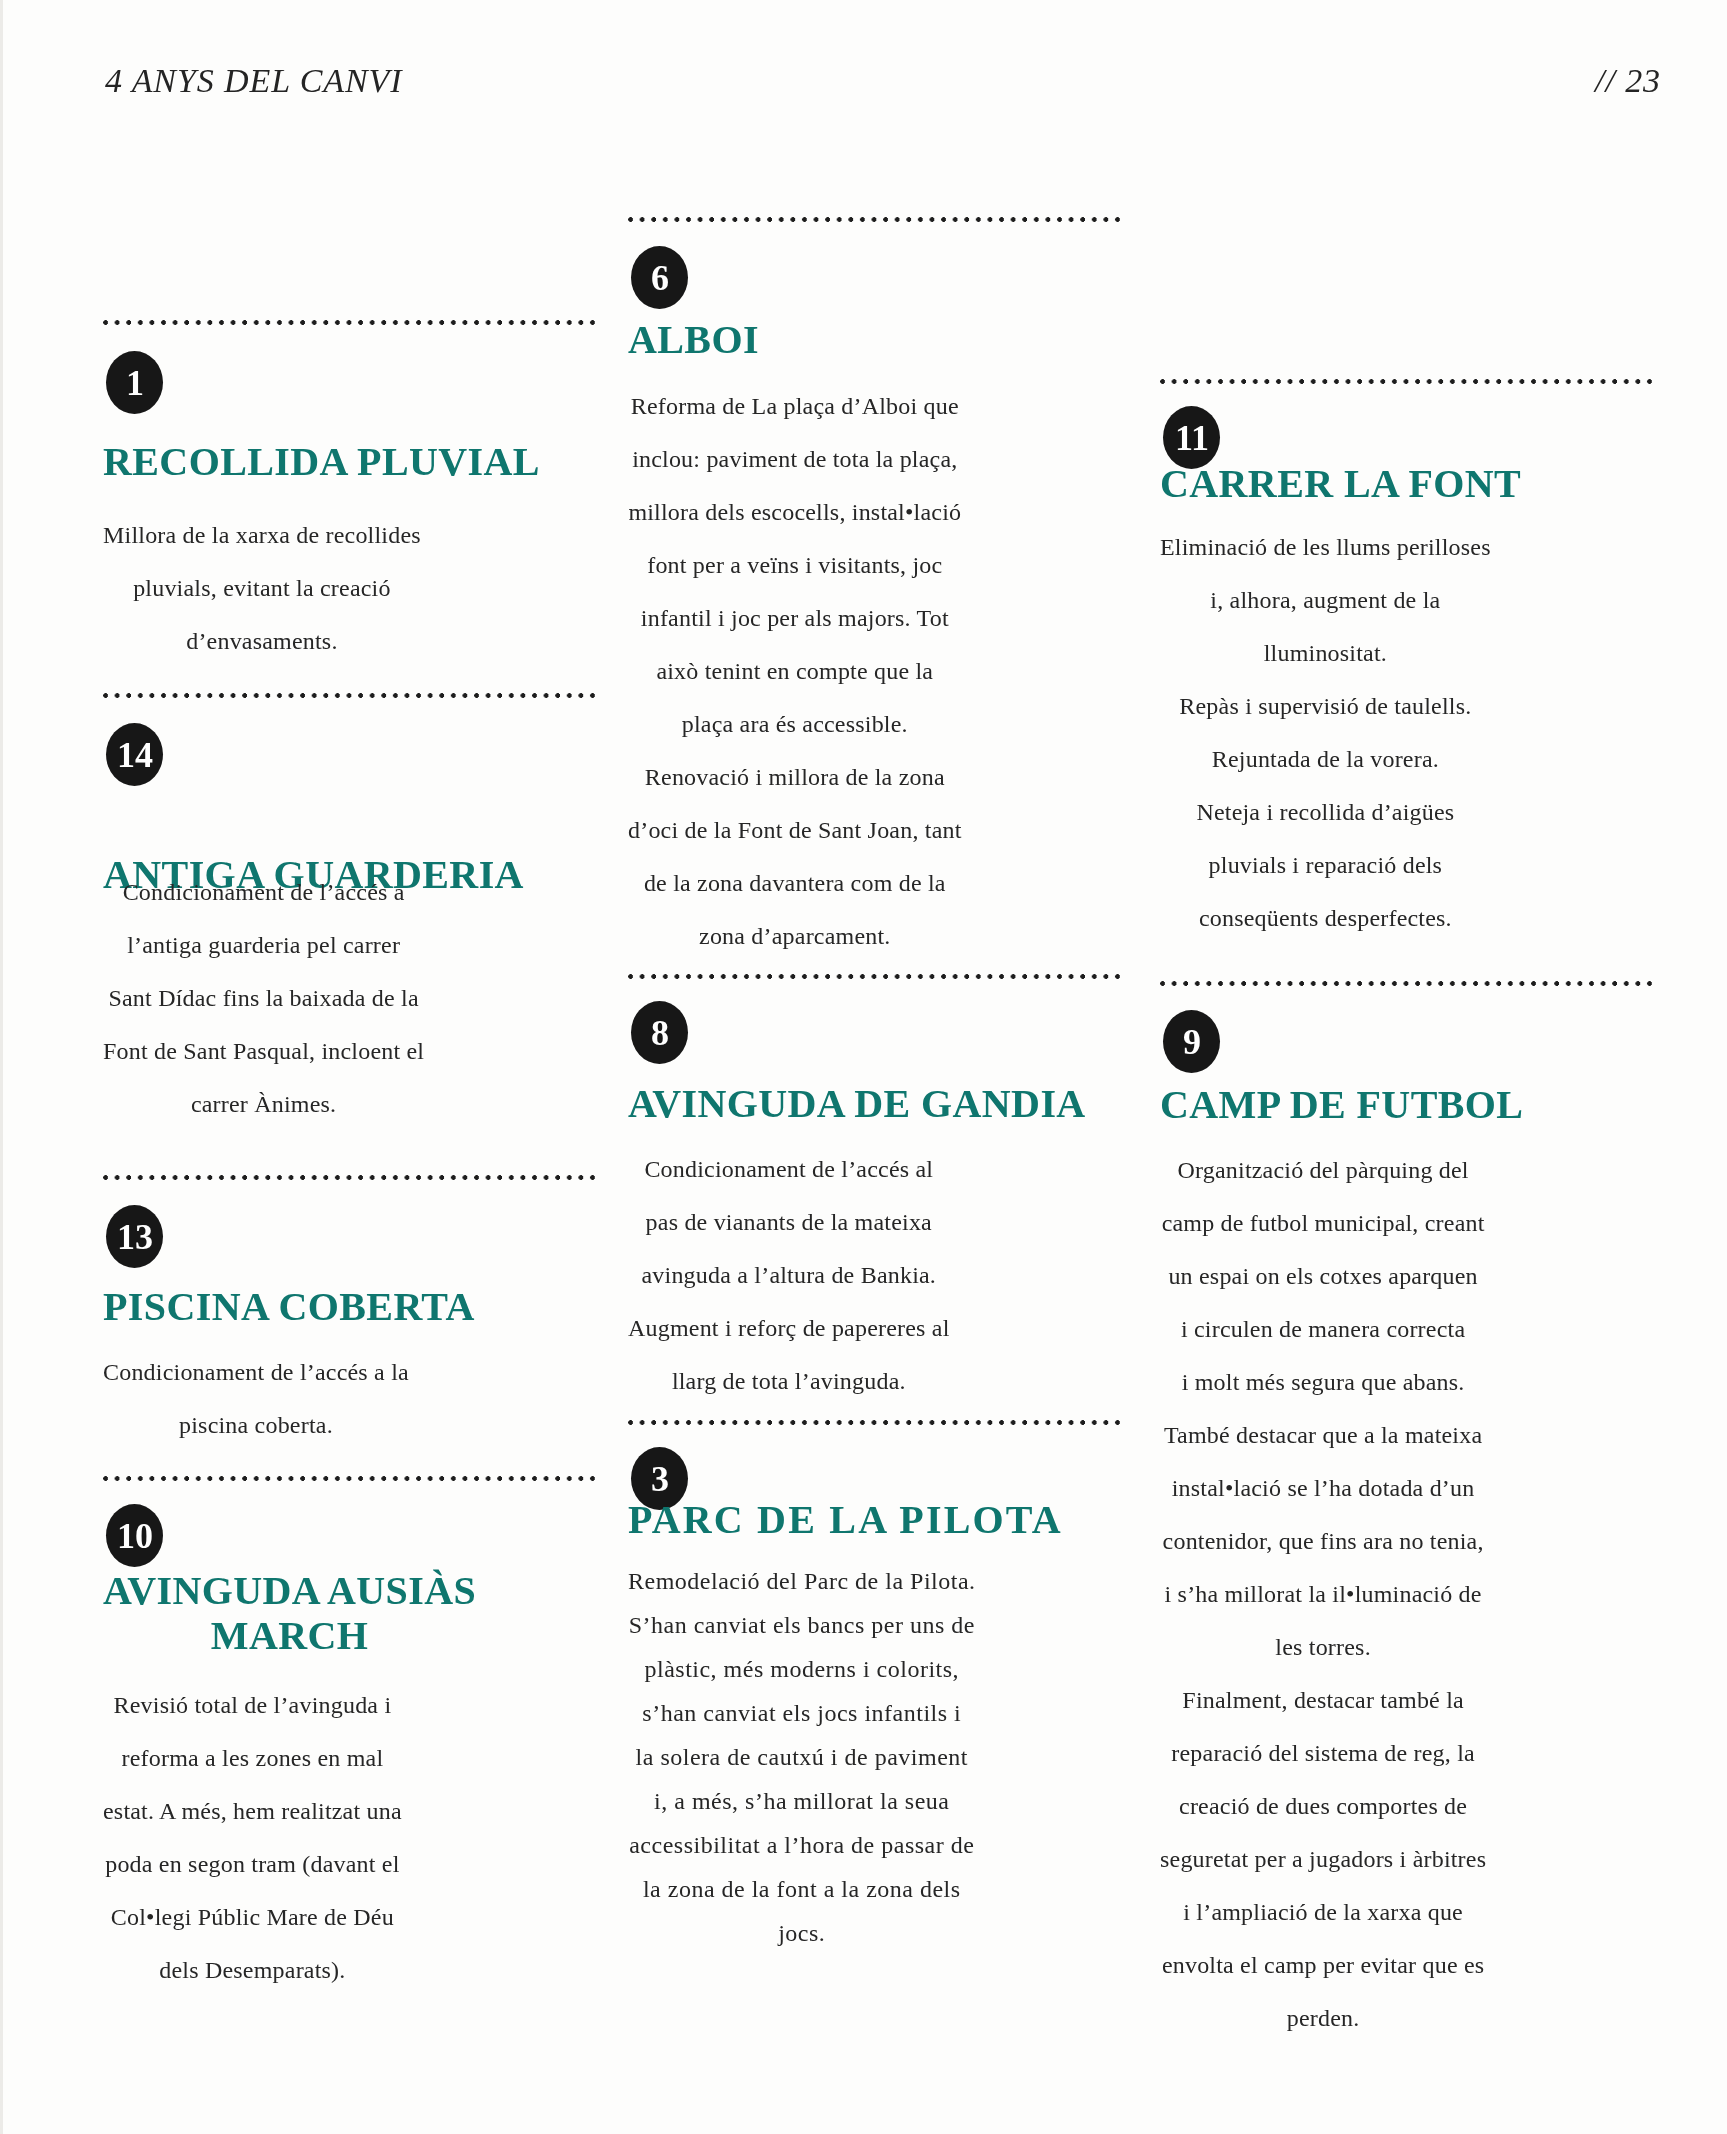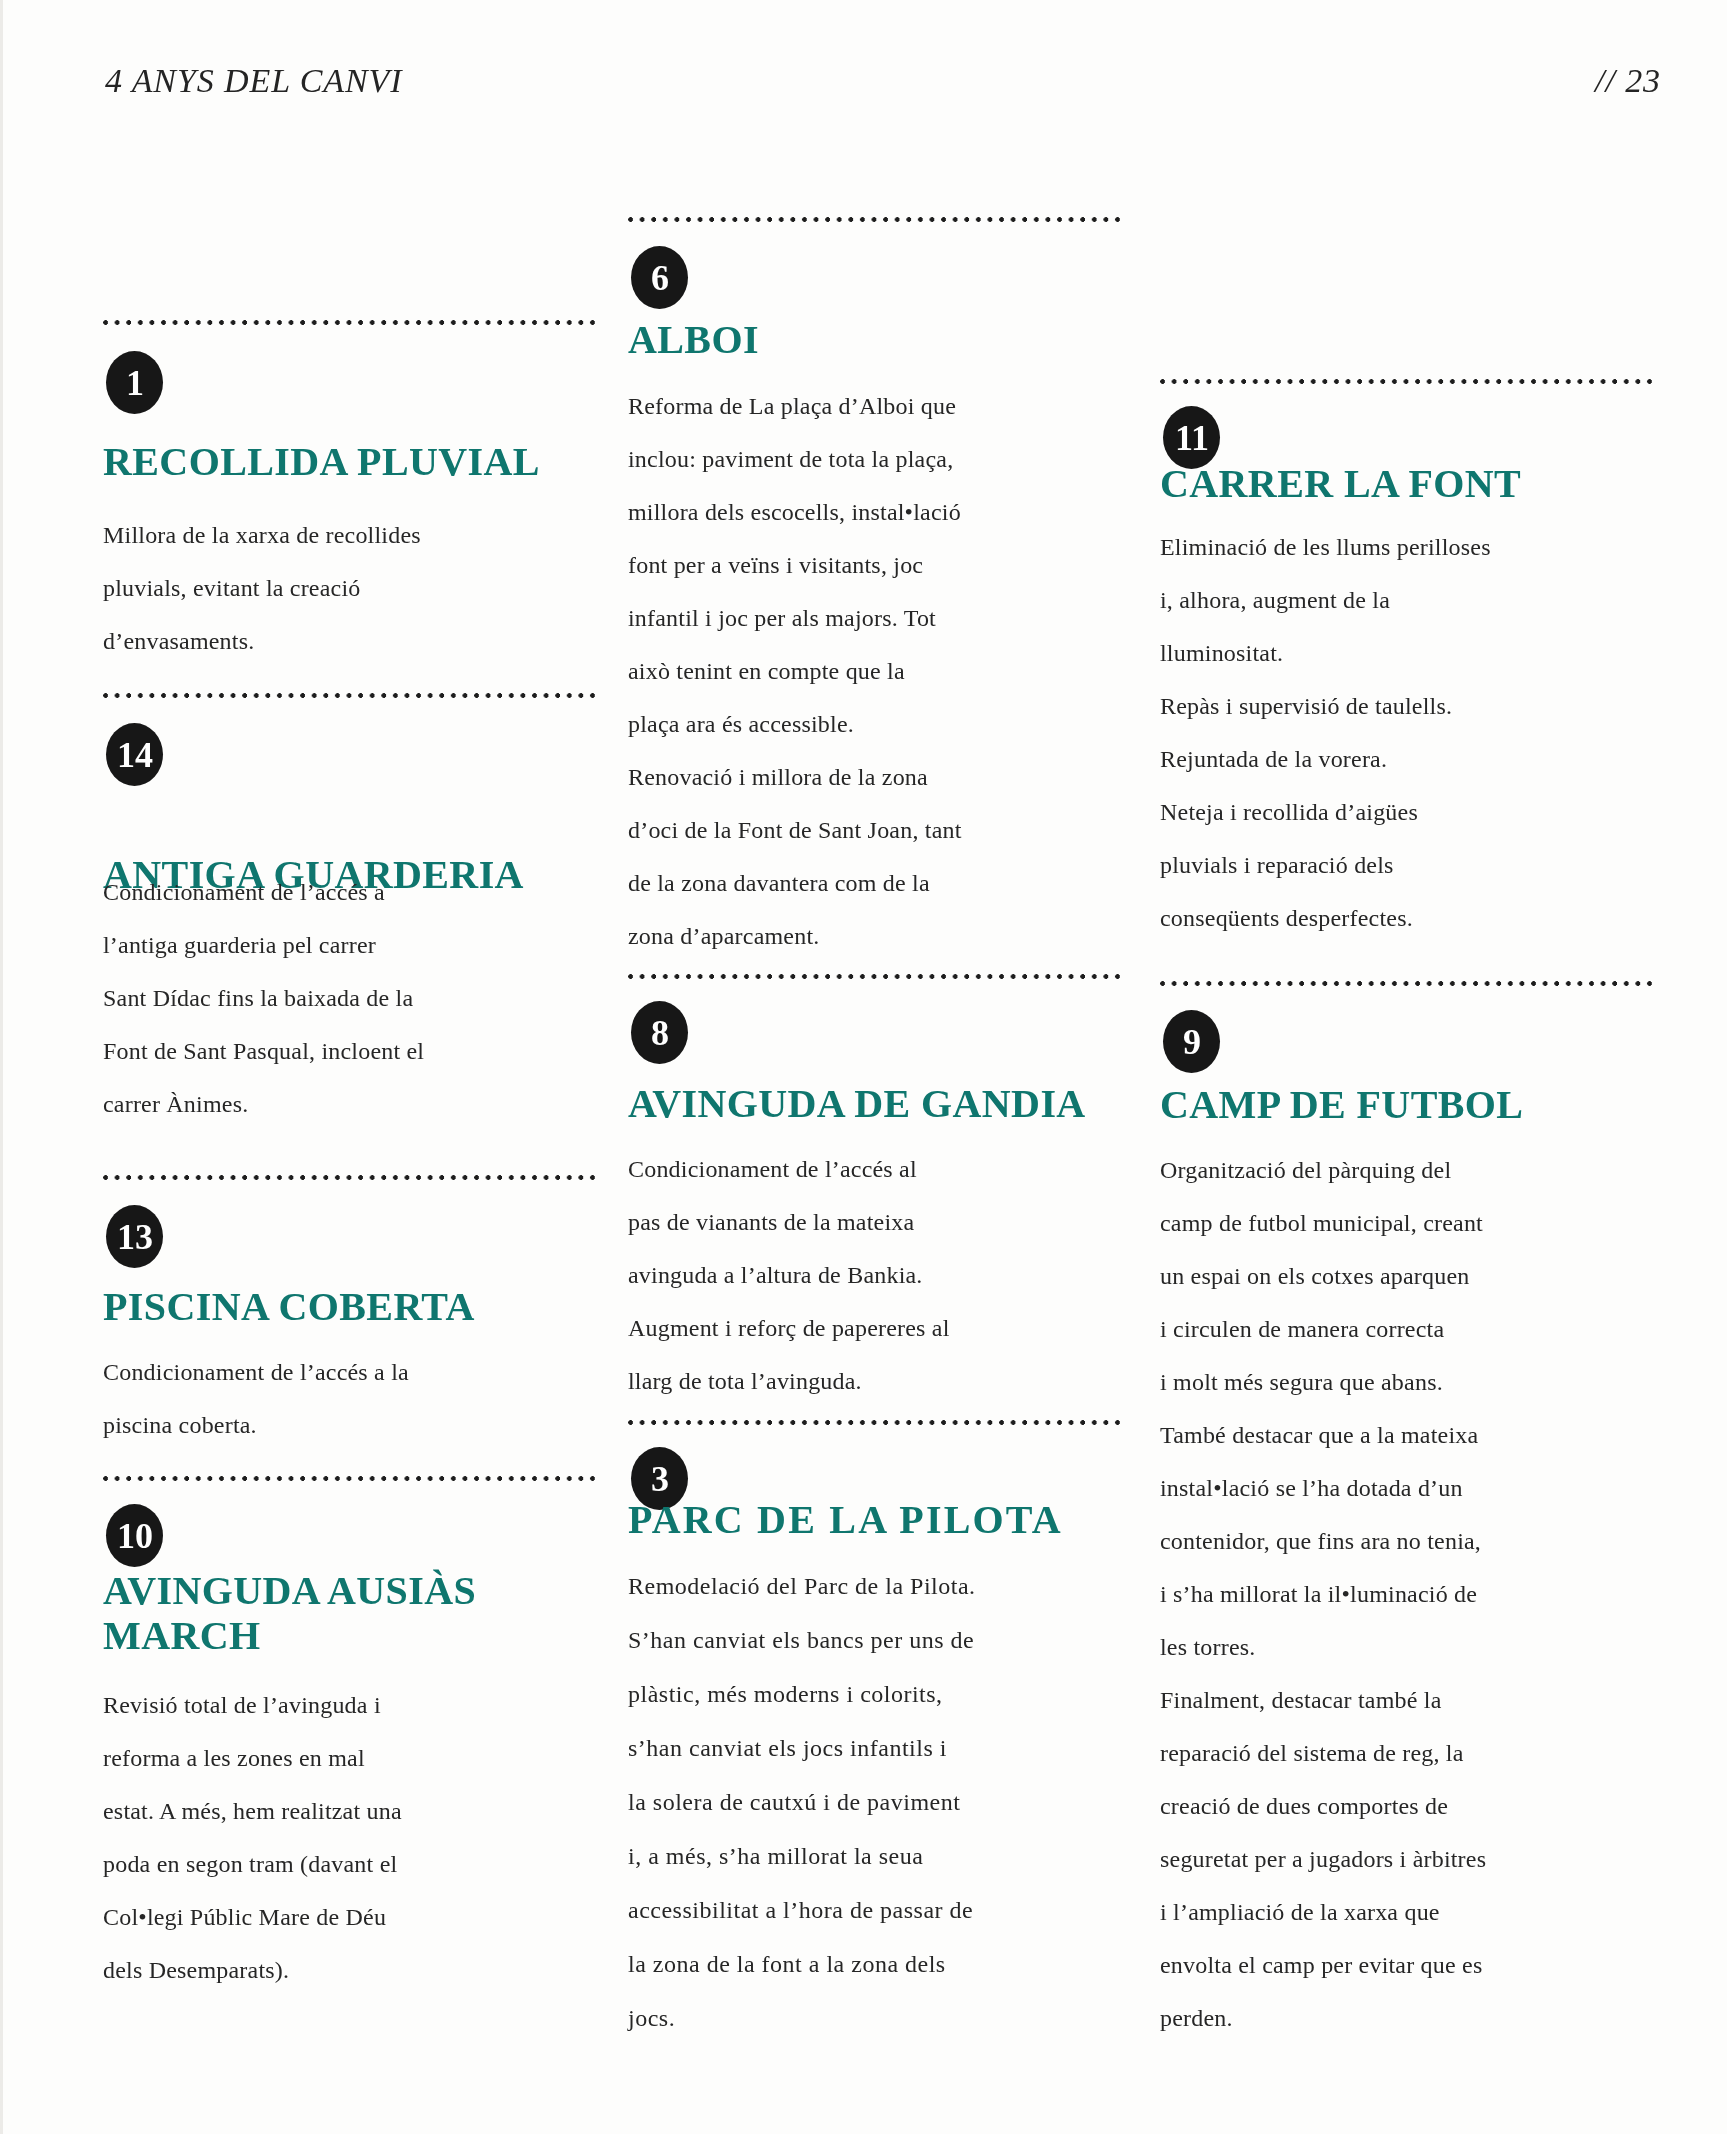--- a/index.html
+++ b/index.html
@@ -3,20 +3,21 @@
 <meta charset="utf-8">
 <style>
   html,body{margin:0;padding:0;background:#ffffff;}
   .page{
     position:relative;
     width:1728px;height:2135px;
     background:#fdfdfc;
     overflow:hidden;
     font-family:"Liberation Serif","DejaVu Serif",serif;
     color:#212121;
+    text-align:center;
   }
   .edge-line{position:absolute;left:0;top:0;width:2.6px;height:100%;background:#ecebe8;}
   .hdr{position:absolute;top:62px;font-style:italic;font-size:34px;letter-spacing:0.9px;color:#242424;}
   .hdr-left{left:105px;}
   .hdr-right{right:67px;font-family:Liberation Serif, serif;}
   .col{position:absolute;top:0;width:516px;height:2135px;}
   .col1{left:103px;}
   .col2{left:628px;}
   .col3{left:1160px;}
   .blk{position:absolute;left:0;}
@@ -33,21 +34,21 @@
   }
   .title{
     font-weight:bold;font-size:40px;line-height:45px;
     letter-spacing:0.4px;color:#0f766e;white-space:pre-line;
   }
   .title-spread{letter-spacing:2.2px;}
   .bodytext{
     font-size:24px;line-height:53px;color:#262626;
     white-space:pre;letter-spacing:0.2px;
   }
-  .body-tall{line-height:54px;letter-spacing:0.5px;}
+  .body-tall{line-height:44px;letter-spacing:0.5px;}
 </style>
 </head>
 <body>
 
 <div class="page">
   <div class="edge-line"></div>
 
   <div class="hdr hdr-left">4 ANYS DEL CANVI</div>
   <div class="hdr hdr-right">// 23</div>
 

